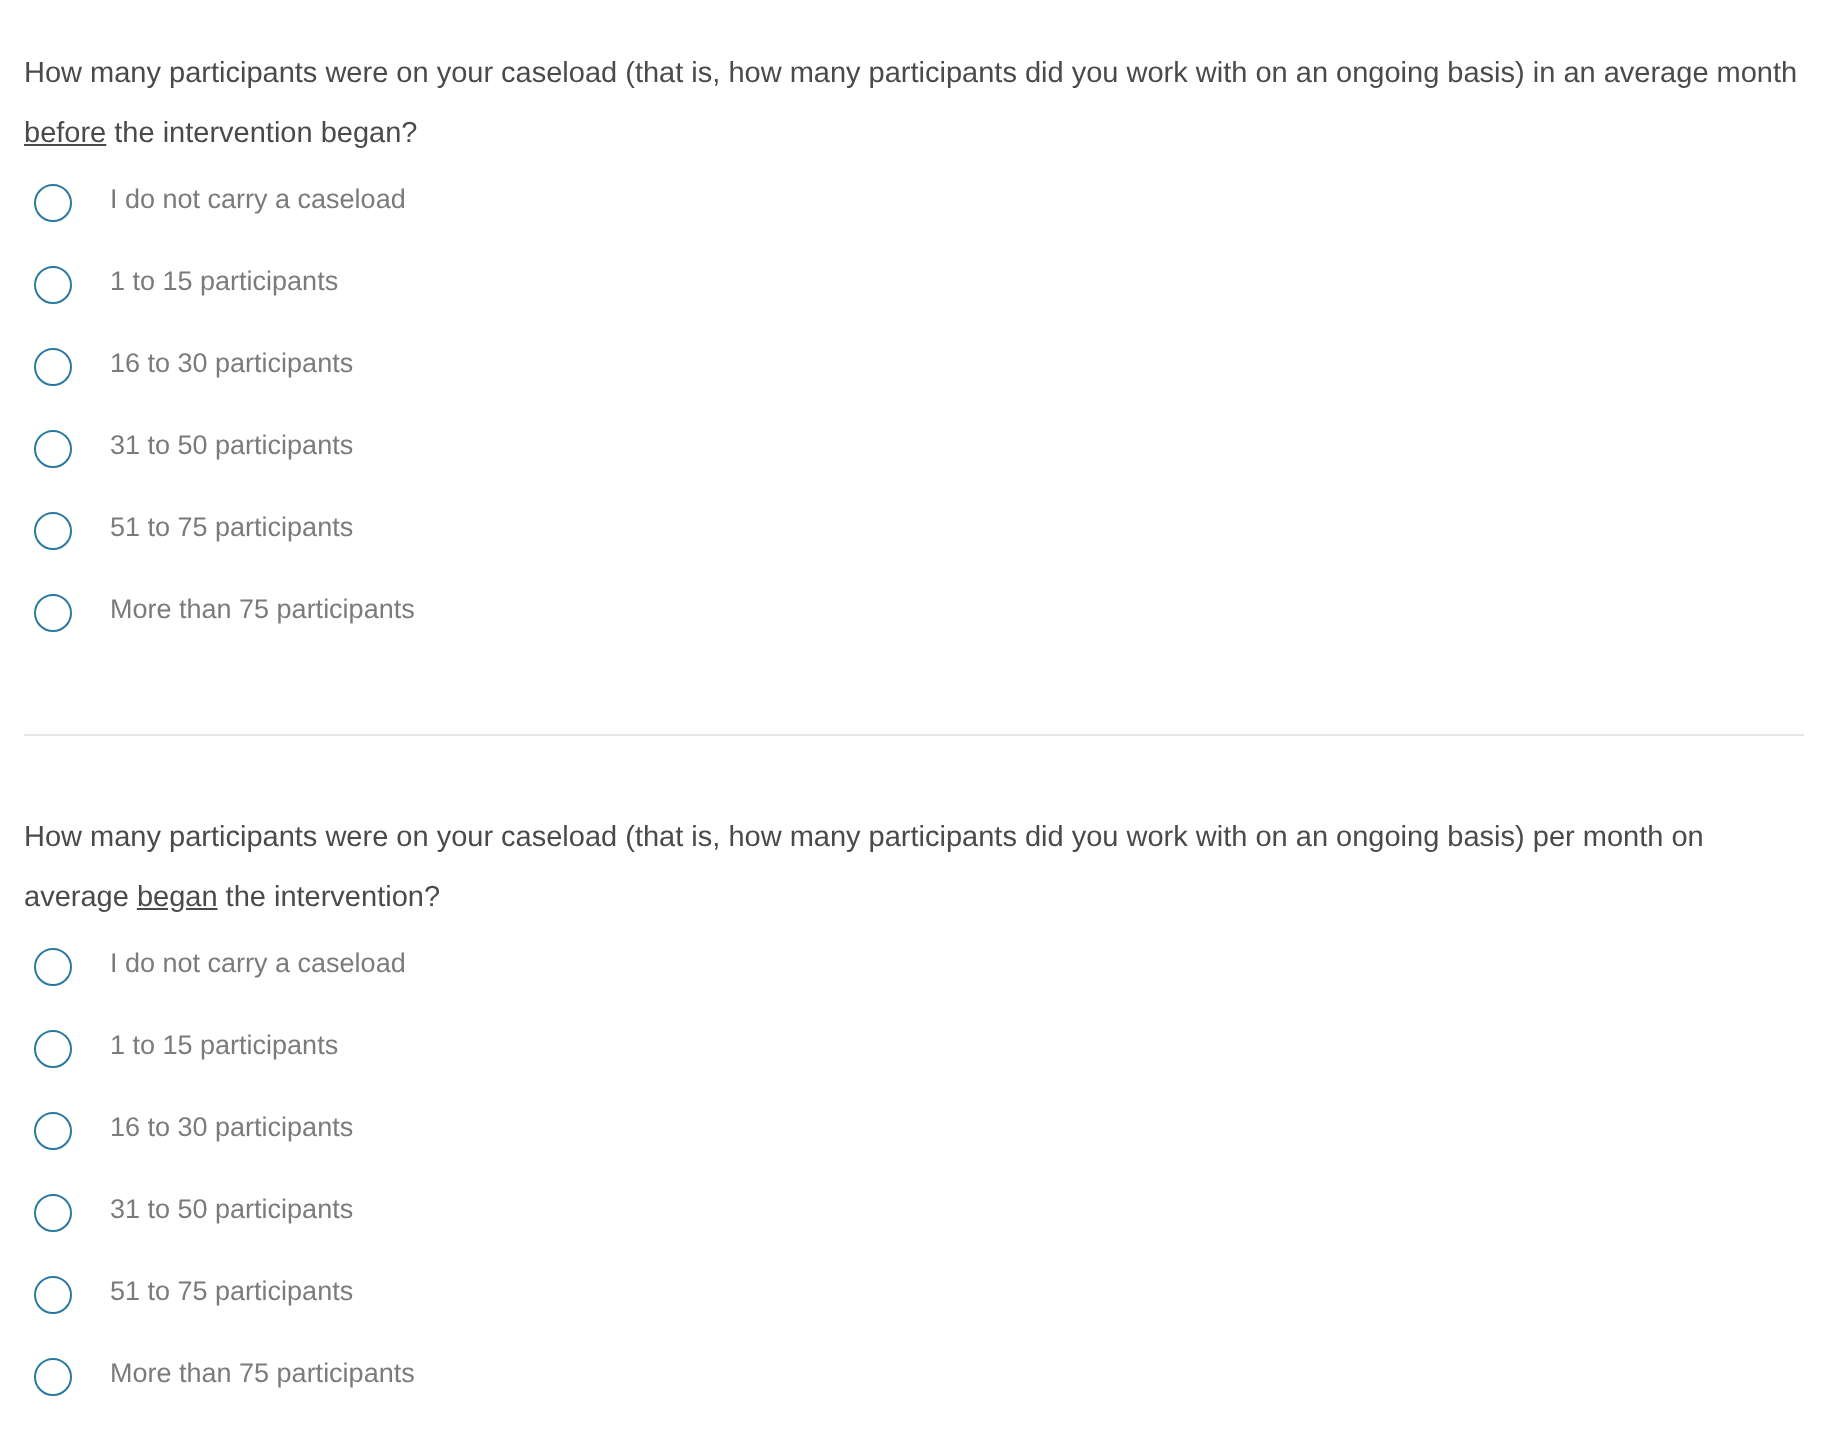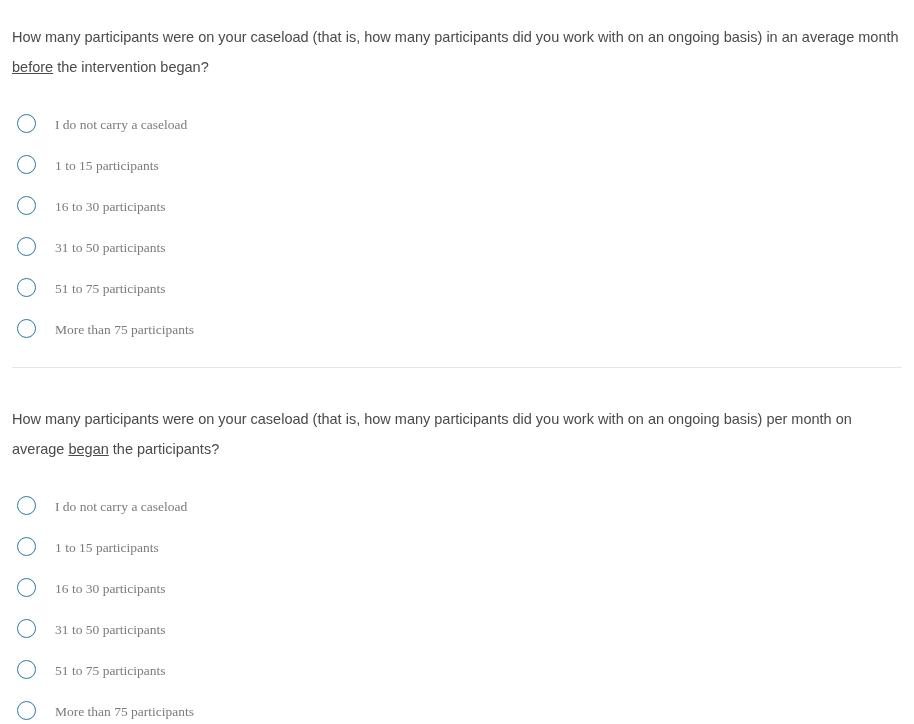--- a/index.html
+++ b/index.html
@@ -31,23 +31,22 @@
   .question-text u {
     text-decoration: underline;
   }
   .options {
     list-style: none;
     margin: 0;
     padding: 0;
   }
   .option-row {
     display: flex;
-    align-items: flex-end;
+    align-items: flex-start;
     height: 41px;
-    font-family: Liberation Serif, serif;
   }
   .radio {
     width: 19px;
     height: 19px;
     border: 1.6px solid #2b7a9e;
     border-radius: 50%;
     box-sizing: border-box;
     flex: 0 0 auto;
     margin-left: 5px;
     background: #fff;
@@ -99,21 +98,21 @@
         <span class="radio"></span>
         <span class="option-label">More than 75 participants</span>
       </li>
     </ul>
   </div>
 
   <hr class="divider">
   <div class="spacer-after-divider"></div>
 
   <div class="question-block">
-    <p class="question-text"><span>How many participants were on your caseload (that is, how many participants did you work with on an ongoing basis) per month on average </span><u>began</u><span> the participants?</span></p>
+    <p class="question-text"><span>How many participants were on your caseload (that is, how many participants did you work with on an ongoing basis) per month on average </span><u>began</u><span> the intervention?</span></p>
 
     <ul class="options">
       <li class="option-row">
         <span class="radio"></span>
         <span class="option-label">I do not carry a caseload</span>
       </li>
       <li class="option-row">
         <span class="radio"></span>
         <span class="option-label">1 to 15 participants</span>
       </li>

